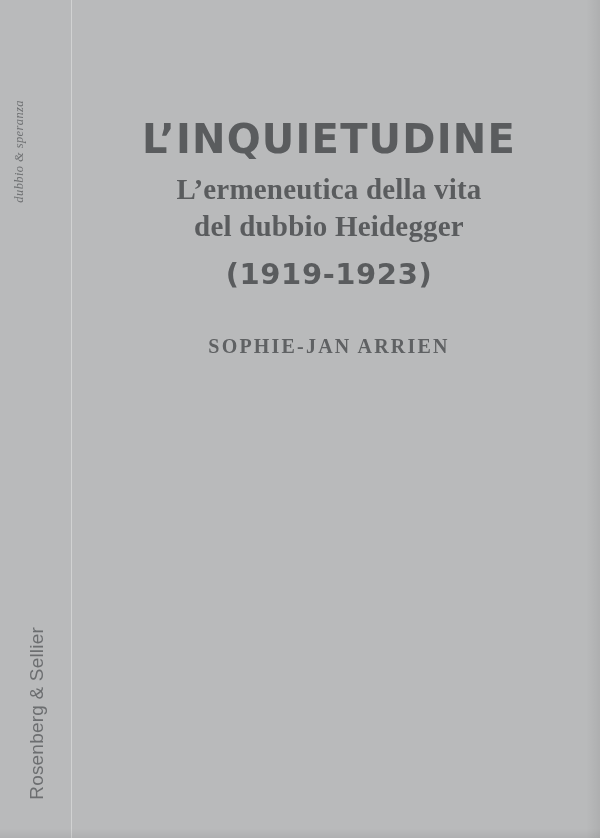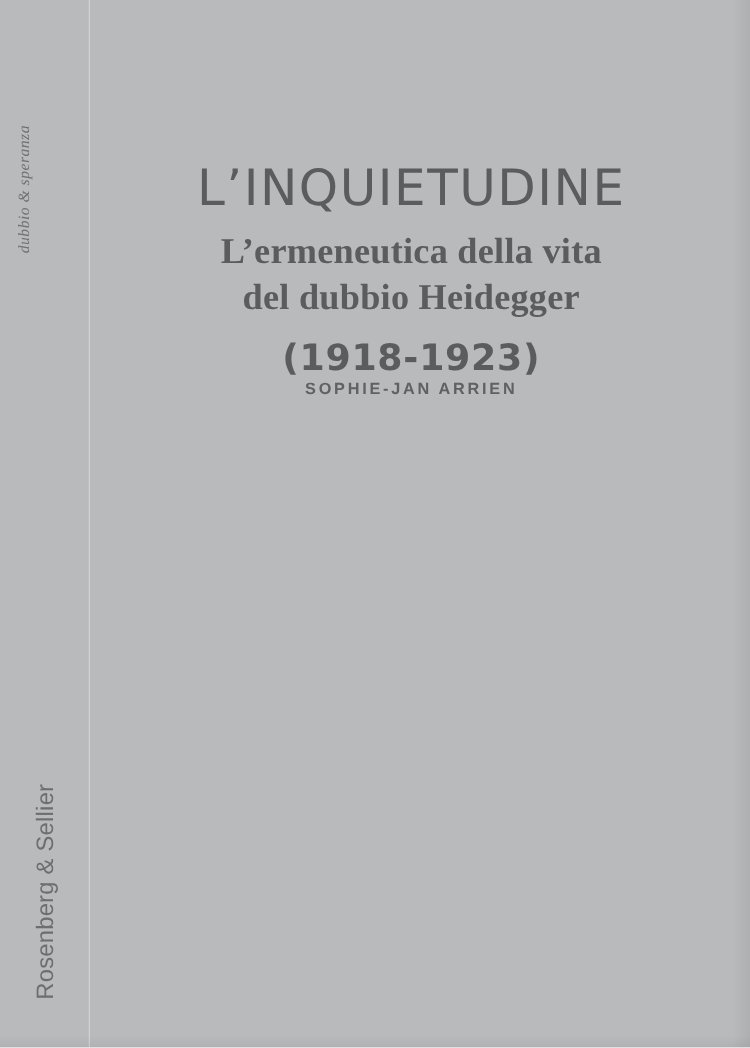--- a/index.html
+++ b/index.html
@@ -77,26 +77,26 @@
   .title-block {
     position: absolute;
     left: 72px;
     right: 14px;
     top: 118px;
     text-align: center;
     color: #5d5f61;
   }
   .title-main {
     font-family: "DejaVu Sans", sans-serif;
-    font-weight: normal;
+    font-weight: bold;
     font-size: 40px;
     line-height: 1.08;
     letter-spacing: 1.2px;
     color: #5a5c5e;
-    margin: 12px 0 10px 0;
+    margin: 0 0 10px 0;
   }
   .title-main .line2 {
     display: block;
   }
   .subtitle {
     font-family: Liberation Serif, serif;
     font-weight: bold;
     font-size: 29px;
     line-height: 1.28;
     letter-spacing: 0.2px;
@@ -108,44 +108,45 @@
   }
   .years {
     font-family: "DejaVu Sans", sans-serif;
     font-weight: bold;
     font-size: 29px;
     letter-spacing: 0.6px;
     color: #5a5c5e;
     margin-top: 12px;
   }
   .author {
-    font-family: Liberation Sans, sans-serif;
+    font-family: Liberation Serif, serif;
     font-weight: bold;
-    font-size: 13px;
+    font-size: 20px;
     letter-spacing: 2.2px;
     color: #5f6163;
+    margin-top: 44px;
   }
 </style>
 </head>
 <body>
 
 <div class="cover">
 
   <div class="spine">
     <div class="spine-series">dubbio &amp; speranza</div>
     <div class="spine-publisher">Rosenberg &amp; Sellier</div>
   </div>
 
   <div class="title-block">
     <h1 class="title-main">
       <span class="line1">L’INQUIETUDINE</span>
     </h1>
     <h2 class="subtitle">
       <span class="sub-line">L’ermeneutica della vita</span>
       <span class="sub-line">del dubbio Heidegger</span>
     </h2>
-    <div class="years">(1918-1923)</div>
+    <div class="years">(1919-1923)</div>
     <div class="author">SOPHIE-JAN ARRIEN</div>
   </div>
 
   <div class="edge-shade"></div>
   <div class="bottom-shade"></div>
 </div>
 
 </body></html>

